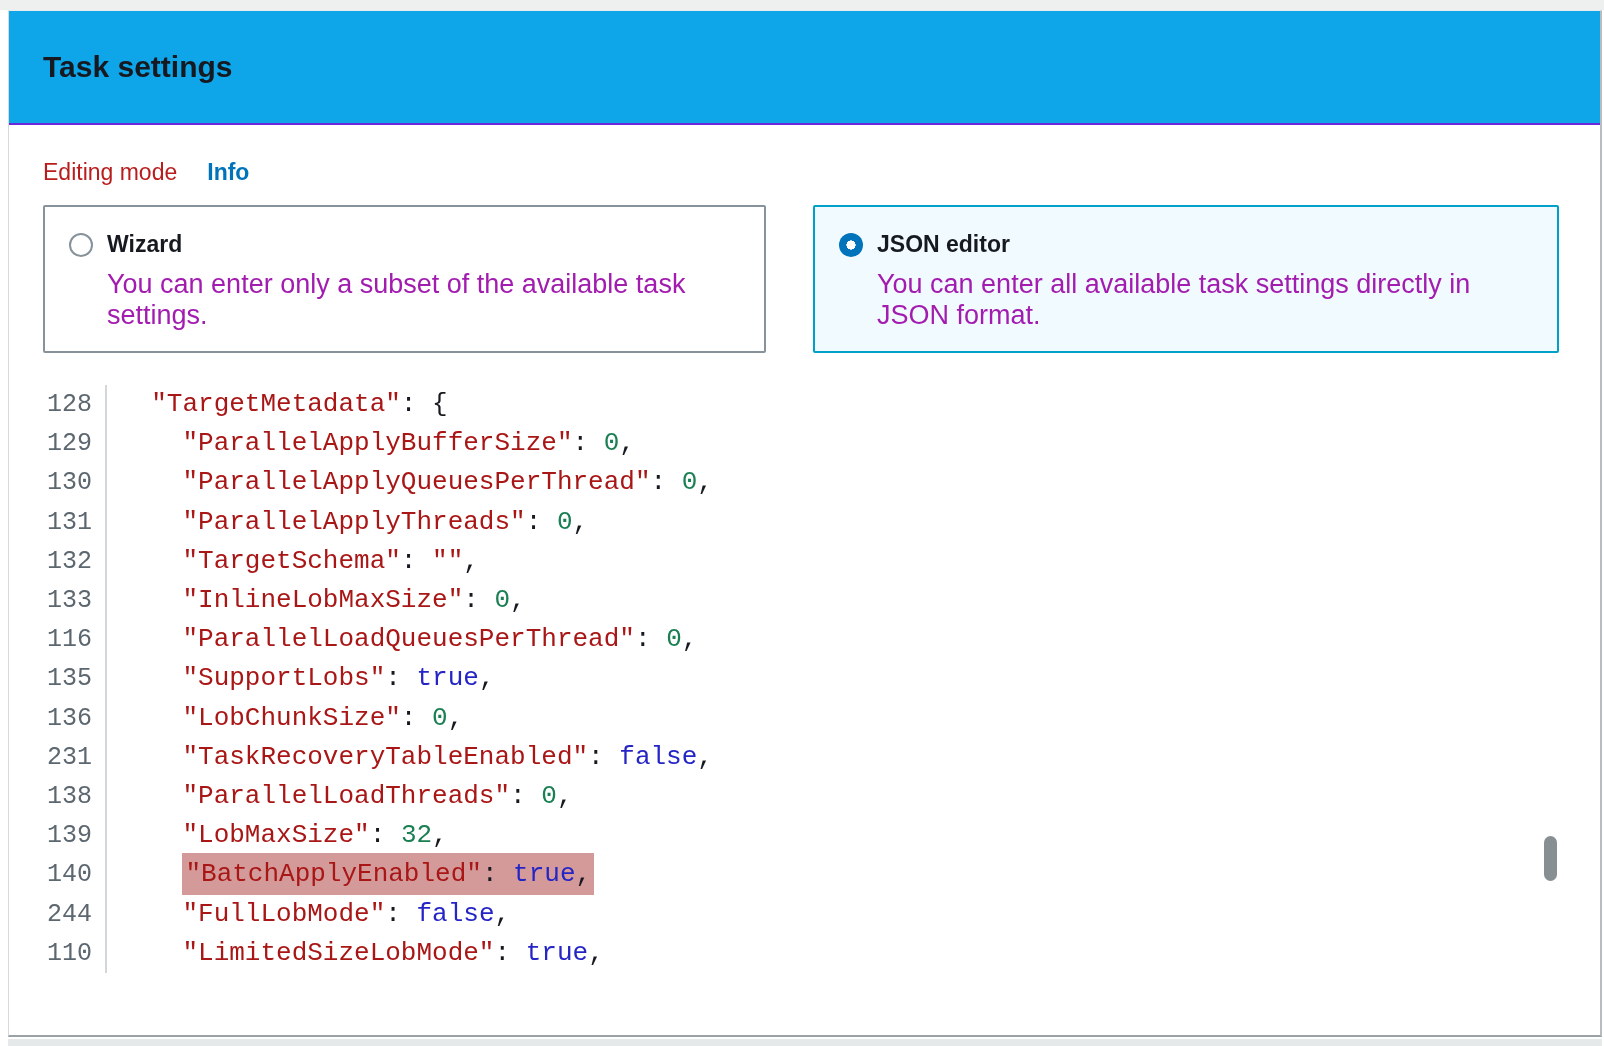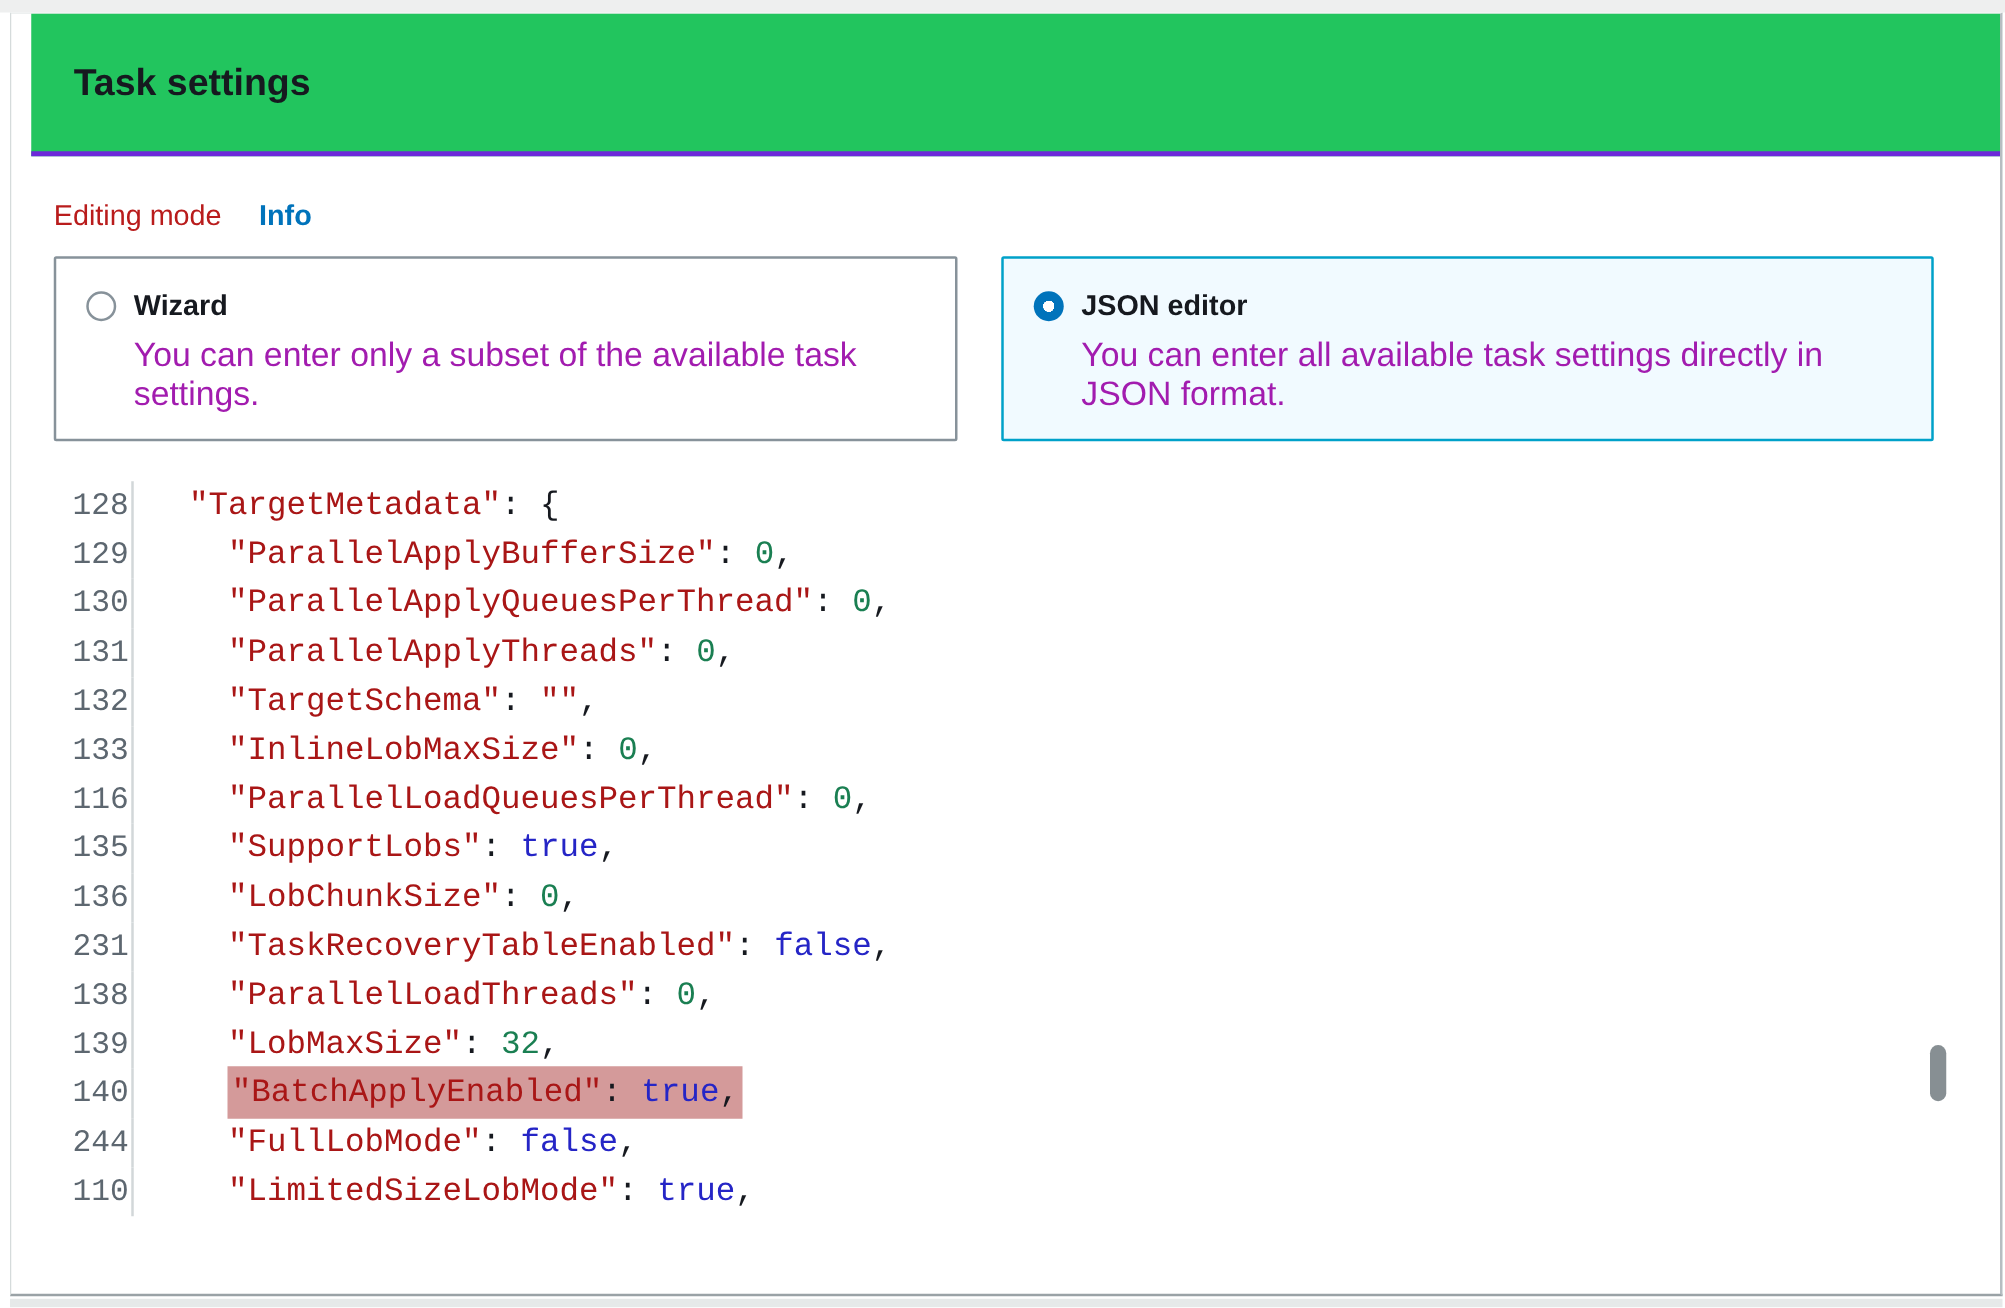--- a/index.html
+++ b/index.html
@@ -21,40 +21,40 @@
     border-left: 1px solid #d5dbdb;
     border-top: 1px solid #e8ebeb;
     border-right: 2px solid #b6bdc1;
     border-bottom: 2px solid #9aa2a6;
   }
   .bottom-strip {
     position: absolute; top: 1039px; left: 8px; width: 1594px; height: 7px;
     background: #e6e9e9;
   }
   .card-header {
-    position: absolute; top: 0; left: 16px; right: 0; height: 114px;
-    background: #22c55e;
-    border-bottom: 4px solid #6d28d9;
+    position: absolute; top: 0; left: 0; right: 0; height: 114px;
+    background: #0ea5e9;
+    border-bottom: 2px solid #6d28d9;
     padding: 38px 0 0 34px;
   }
   .card-title {
     font-size: 30px; font-weight: 700; color: #16191f; line-height: 1.2;
   }
   .mode-row {
     position: absolute; top: 147px; left: 34px;
     font-size: 23px; line-height: 1.3;
   }
   .mode-label { color: #b91c1c; }
   .info-link {
     color: #0073bb; font-weight: 700; margin-left: 30px;
     text-decoration: none; cursor: pointer;
   }
   .tiles {
     position: absolute; top: 194px; left: 34px;
-    display: flex; gap: 35px;
+    display: flex; gap: 47px;
   }
   .tile {
     height: 148px; background: #ffffff;
     border: 2px solid #87929a; border-radius: 2px;
     padding: 24px 0 0 24px; cursor: pointer;
   }
   .tile.selected {
     border: 2px solid #00a1c9;
     background: #f1faff;
   }
@@ -77,21 +77,21 @@
   .tile-json .tile-desc { max-width: 600px; }
 
   .editor {
     position: absolute; top: 374px; left: 0; right: 60px;
     font-family: "Liberation Mono", monospace;
     font-size: 26px;
     cursor: text;
   }
   .code-line { display: flex; line-height: 39.2px; }
   .gutter {
-    flex: none; width: 98px; padding-right: 2px;
+    flex: none; width: 98px; padding-right: 13px;
     text-align: right; color: #5d6770;
     border-right: 2px solid #d2d7d9;
     font-size: 25px;
     user-select: none;
   }
   .code { padding-left: 13px; white-space: pre; color: #16191f; }
   .tk-key  { color: #a91616; }
   .tk-str  { color: #a91616; }
   .tk-num  { color: #1a7f52; }
   .tk-bool { color: #2525c6; }

